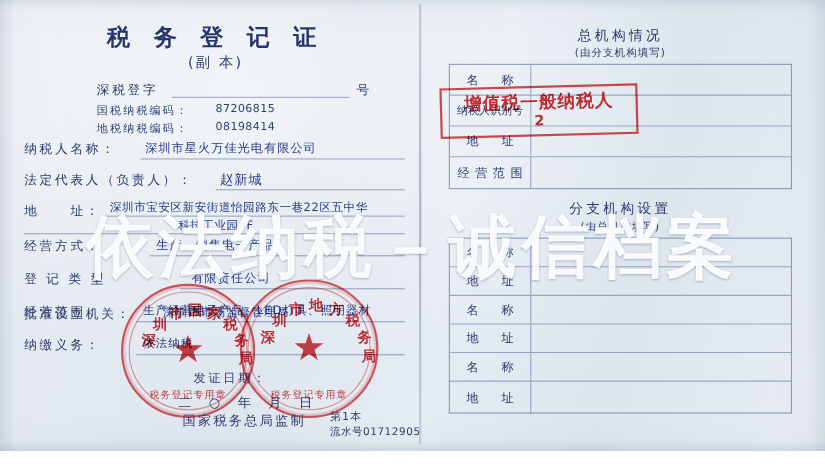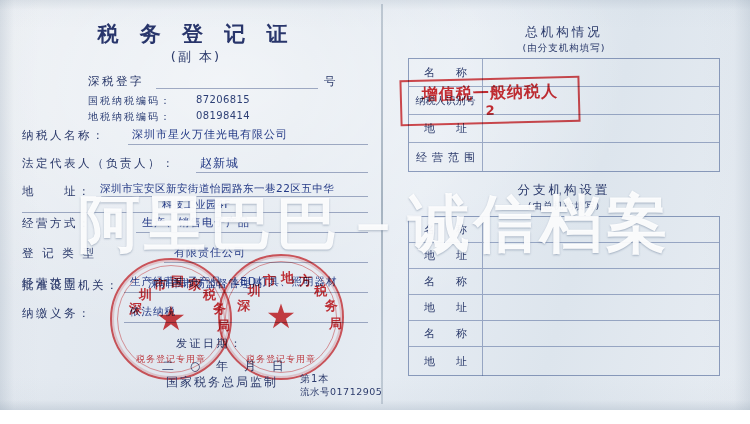--- a/index.html
+++ b/index.html
@@ -466,17 +466,17 @@
       <div class="t1">增值税一般纳税人</div>
       <div class="t2">2</div>
     </div>
 
     <div id="footer-left">国家税务总局监制</div>
     <div id="footer-right1">第1本</div>
     <div id="footer-right2">流水号01712905</div>
 
   </div>
 
-  <div id="watermark">阿里巴巴－诚信档案</div>
+  <div id="watermark">依法纳税－诚信档案</div>
 
   <div id="bottom-band"></div>
 
 </div>
 
 </body></html>

